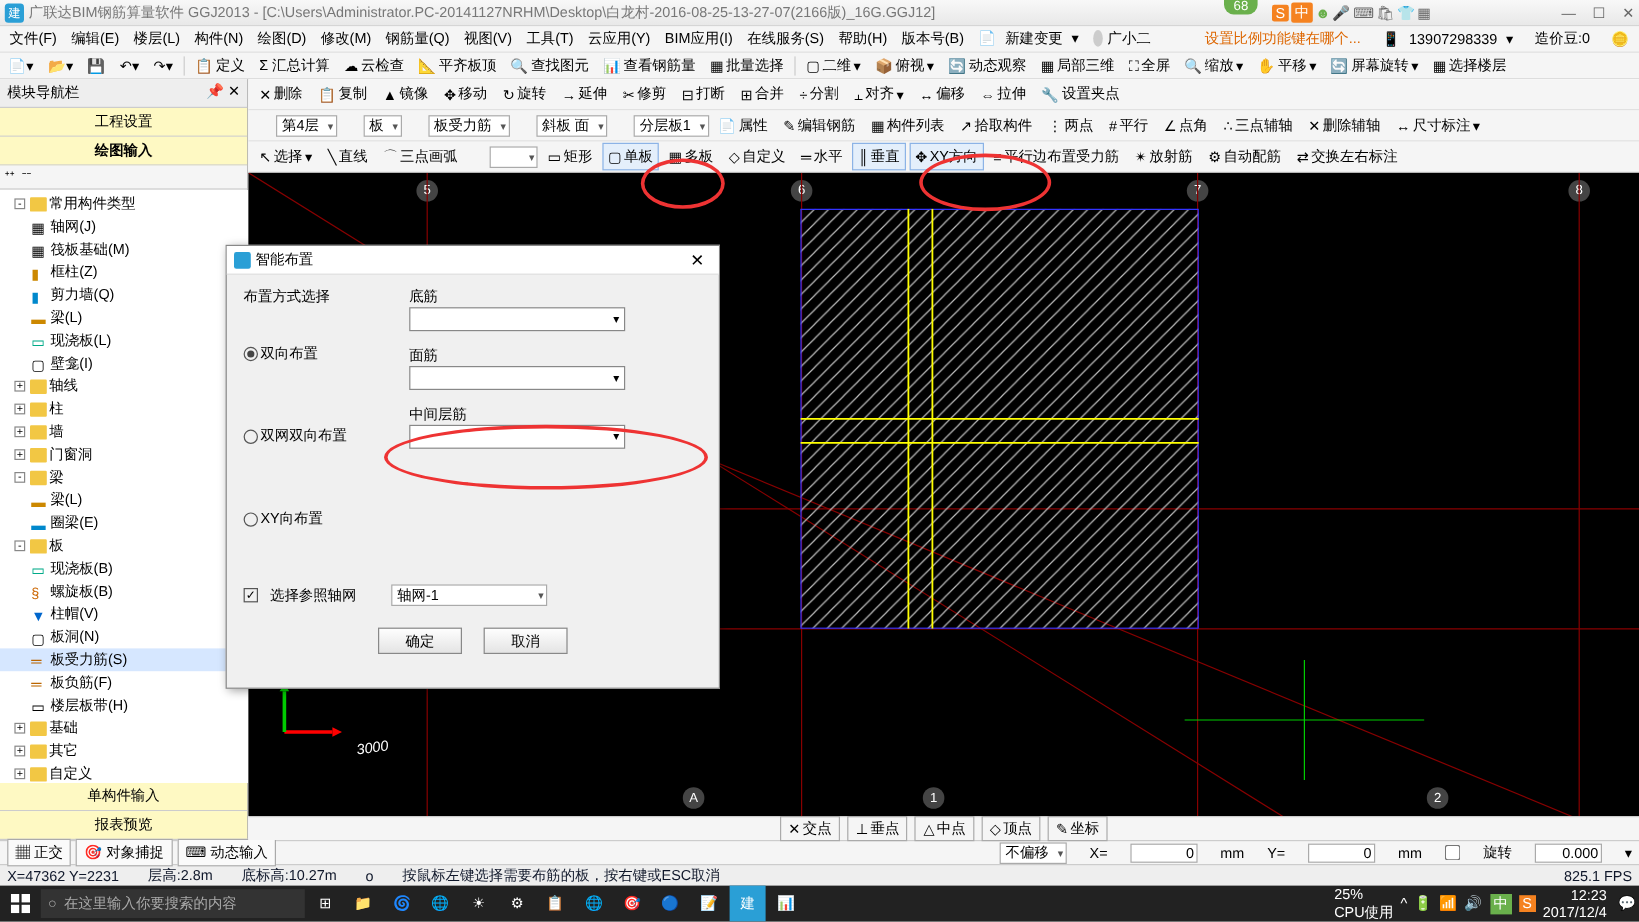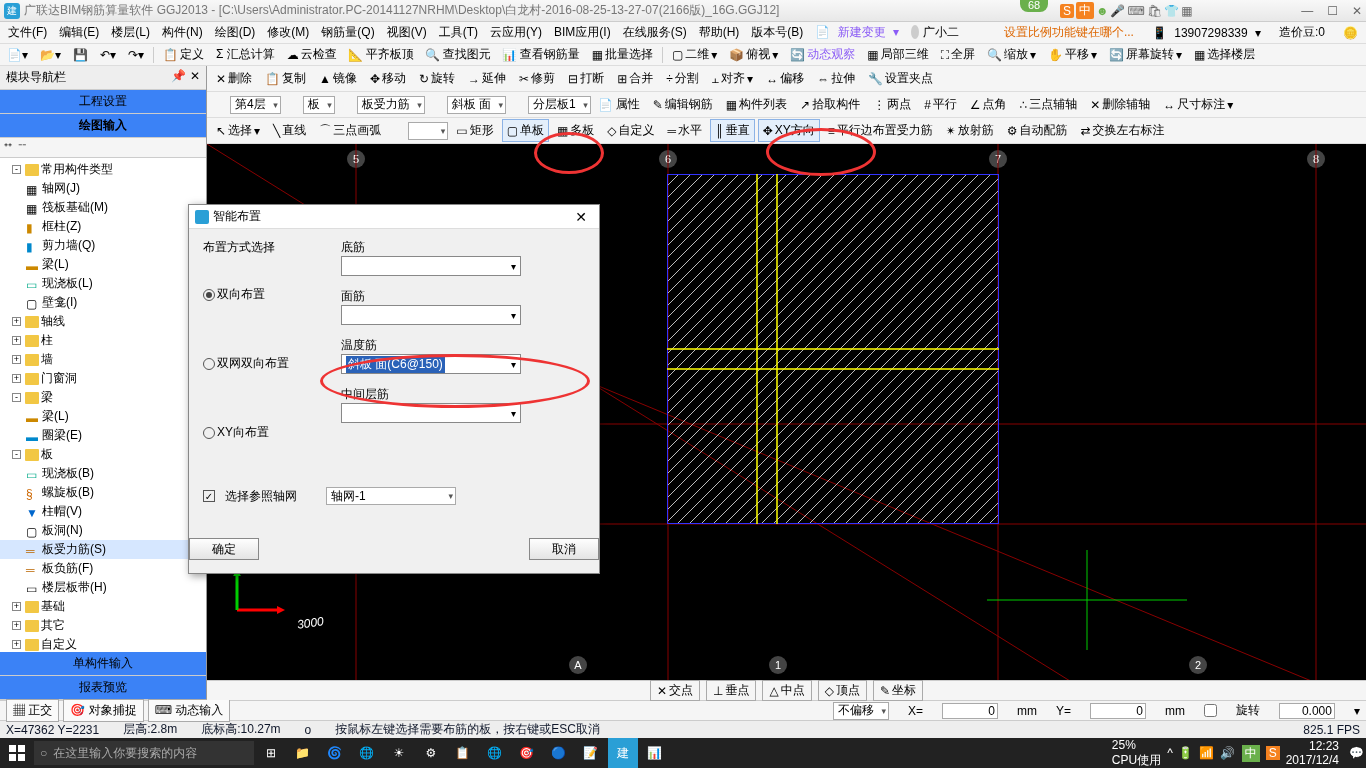--- a/index.html
+++ b/index.html
@@ -15,21 +15,21 @@
 .menubar { height:22px; background:#f5f5f5; display:flex; align-items:center; padding:0 4px; border-bottom:1px solid #ddd; gap:4px; }
 .menubar span { padding:0 4px; cursor:pointer; }
 .menubar .right { margin-left:auto; display:flex; gap:10px; align-items:center; }
 .menubar .avatar { width:14px; height:14px; background:#ccc; border-radius:50%; }
 .toolbar { height:22px; background:#f5f5f5; display:flex; align-items:center; padding:0 4px; border-bottom:1px solid #ddd; gap:6px; }
 .tbbtn { display:flex; align-items:center; gap:2px; padding:0 3px; cursor:pointer; }
 .divider { width:1px; height:16px; background:#ccc; }
 .main { display:flex; height:calc(100% - 22px - 22px - 22px - 38px - 30px); }
 .sidebar { width:207px; border-right:1px solid #999; display:flex; flex-direction:column; }
 .sbtitle { background:#eee; padding:3px 6px; border-bottom:1px solid #ccc; display:flex; justify-content:space-between; }
-.sbtabs div { text-align:center; padding:3px; background:#3b82f6; border-bottom:1px solid #ccc; cursor:pointer; }
+.sbtabs div { text-align:center; padding:3px; background:#fef9c3; border-bottom:1px solid #ccc; cursor:pointer; }
 .sbtabs .active { font-weight:bold; }
 .sbtool { height:20px; background:#f5f5f5; border-bottom:1px solid #ccc; display:flex; align-items:center; padding:0 4px; gap:6px; }
 .tree { flex:1; overflow:auto; padding:2px 0; background:#fff; }
 .tn { display:flex; align-items:center; gap:2px; padding:1px 0; cursor:pointer; white-space:nowrap; }
 .tn .exp { width:9px; height:9px; border:1px solid #888; display:inline-flex; align-items:center; justify-content:center; font-size:9px; line-height:1; margin-right:2px; }
 .tn .fold { width:14px; height:12px; background:#f2c744; border-radius:1px; }
 .tn .fic { width:14px; height:12px; display:inline-block; }
 .tn.sel { background:#d6e7ff; }
 .ind1 { padding-left:12px; } .ind2 { padding-left:26px; }
 .canvas-wrap { flex:1; position:relative; background:#fff; }
@@ -67,25 +67,25 @@
 .radio { display:flex; align-items:center; gap:2px; margin:30px 0; }
 .radio .r { width:12px; height:12px; border:1px solid #555; border-radius:50%; display:inline-flex; align-items:center; justify-content:center; }
 .radio .r.on::after { content:""; width:6px; height:6px; background:#444; border-radius:50%; }
 .dlgr { flex:1; }
 .dlgr .fld { margin-bottom:12px; }
 .dlgr .sel { width:180px; height:20px; border:1px solid #888; background:#fff; display:flex; align-items:center; padding:0 4px; position:relative; }
 .dlgr .sel::after { content:"▾"; position:absolute; right:4px; font-size:10px; }
 .dlgr .sel.hilit span { background:#2a62b8; color:#fff; padding:0 2px; }
 .dlgbot { display:flex; align-items:center; gap:10px; padding:6px 14px; }
 .chk { width:12px; height:12px; border:1px solid #555; display:inline-flex; align-items:center; justify-content:center; font-size:10px; }
-.dlgbtns { display:flex; gap:18px; justify-content:space-between; margin-top:27px; }
+.dlgbtns { display:flex; gap:18px; justify-content:center; margin-top:12px; }
 .dlgbtns button { width:70px; height:22px; border:1px solid #888; background:linear-gradient(#fefefe,#e4e4e4); cursor:pointer; }
 .redcircle { position:absolute; border:3px solid #e33; border-radius:50%; pointer-events:none; z-index:60; }
 .orange { color:#d60; }
-.green { color:#8b5cf6; }
+.green { color:#000000; }
 </style>
 </head>
 <body>
 
 <div class="titlebar">
   <div class="app-icon">建</div>
   <span class="title"><span>广联达BIM钢筋算量软件 GGJ2013</span> - <span>[C:\Users\Administrator.PC-20141127NRHM\Desktop\白龙村-2016-08-25-13-27-07(2166版)_16G.GGJ12]</span></span>
   <div class="winctrl">
     <span>—</span>
     <span>☐</span>
@@ -462,26 +462,20 @@
         </div>
     </div>
     <div class="dlgr">
       <div class="fld">
           <div>底筋</div>
           <div class="sel"></div>
         </div>
       <div class="fld">
           <div>面筋</div>
           <div class="sel"></div>
-        </div>
-      <div class="fld">
-          <div>温度筋</div>
-          <div class="sel hilit">
-            <span>斜板 面(C6@150)</span>
-          </div>
         </div>
       <div class="fld">
           <div>中间层筋</div>
           <div class="sel"></div>
         </div>
     </div>
   </div>
   <div class="dlgbot">
     <span class="chk">✓</span>
     <span>选择参照轴网</span>

